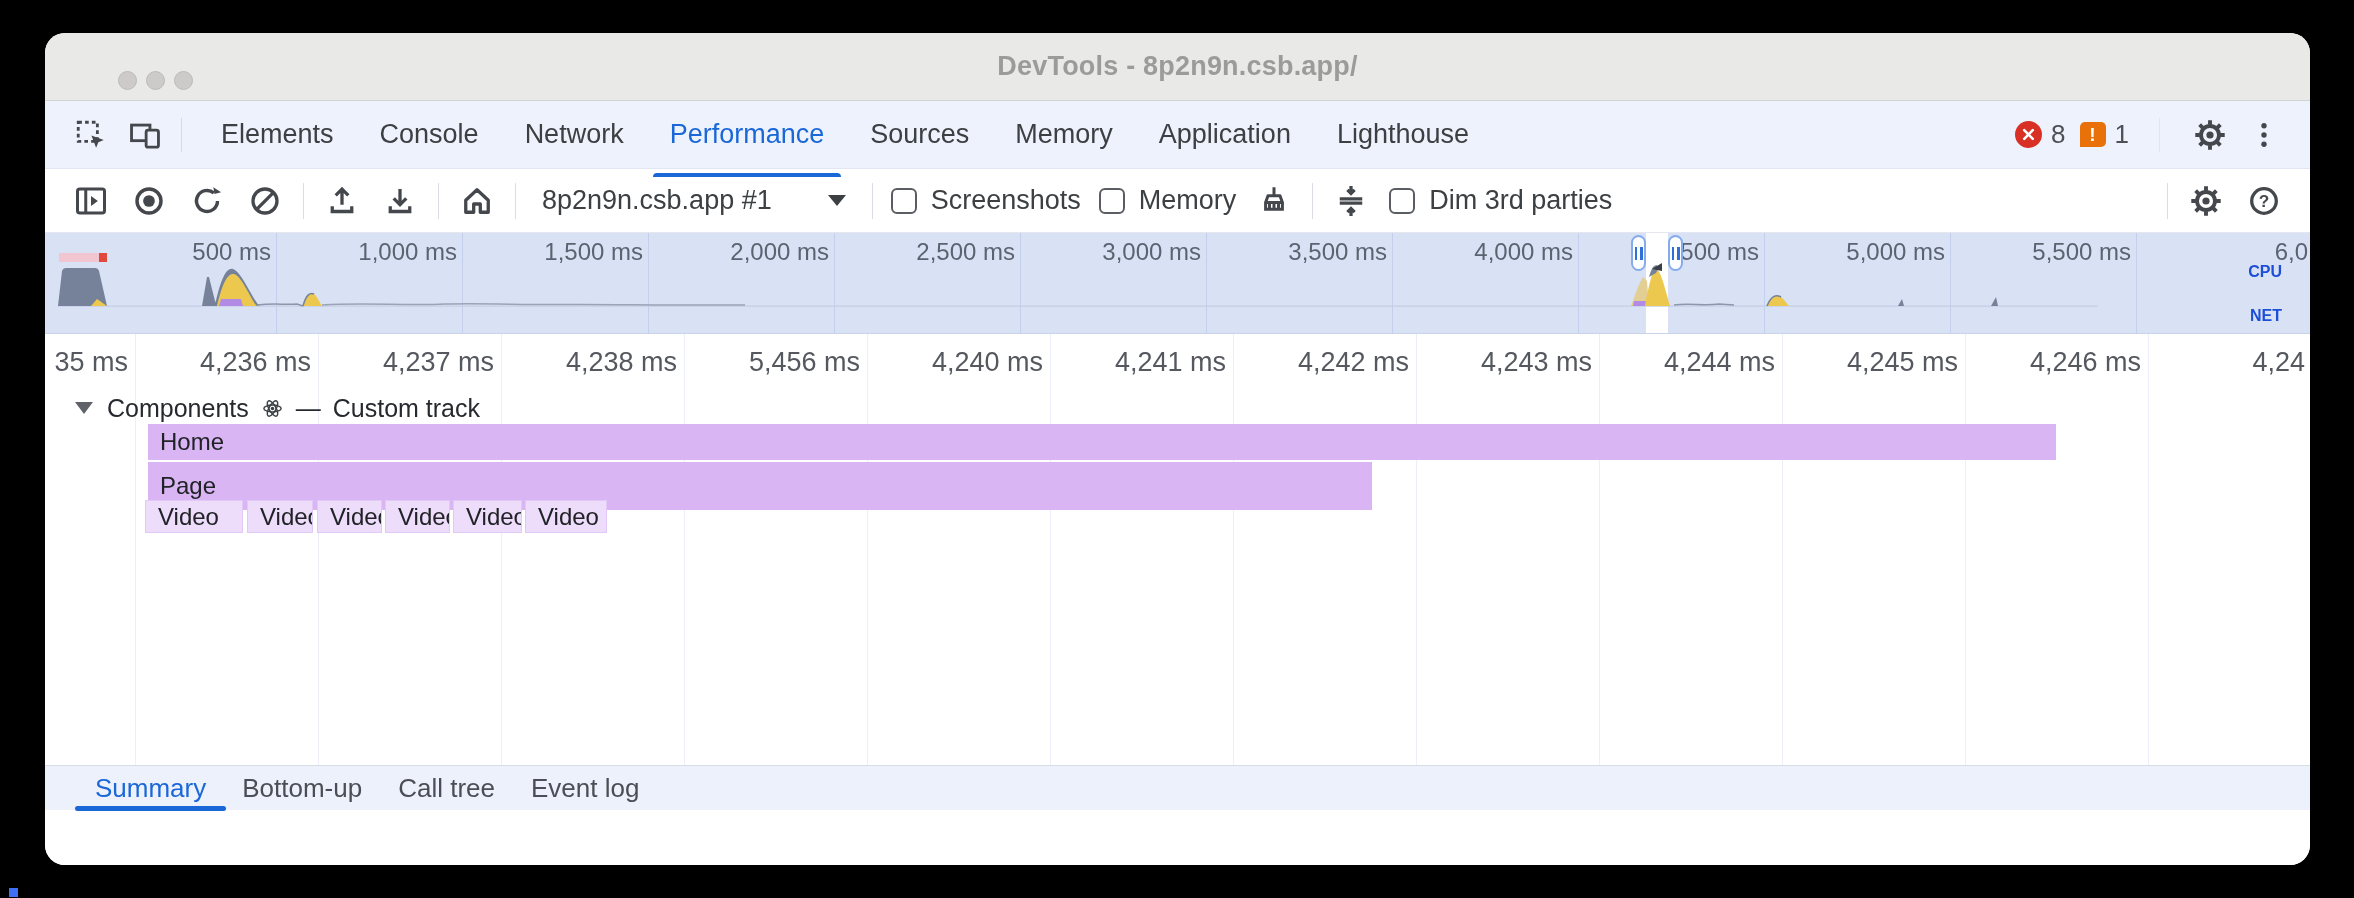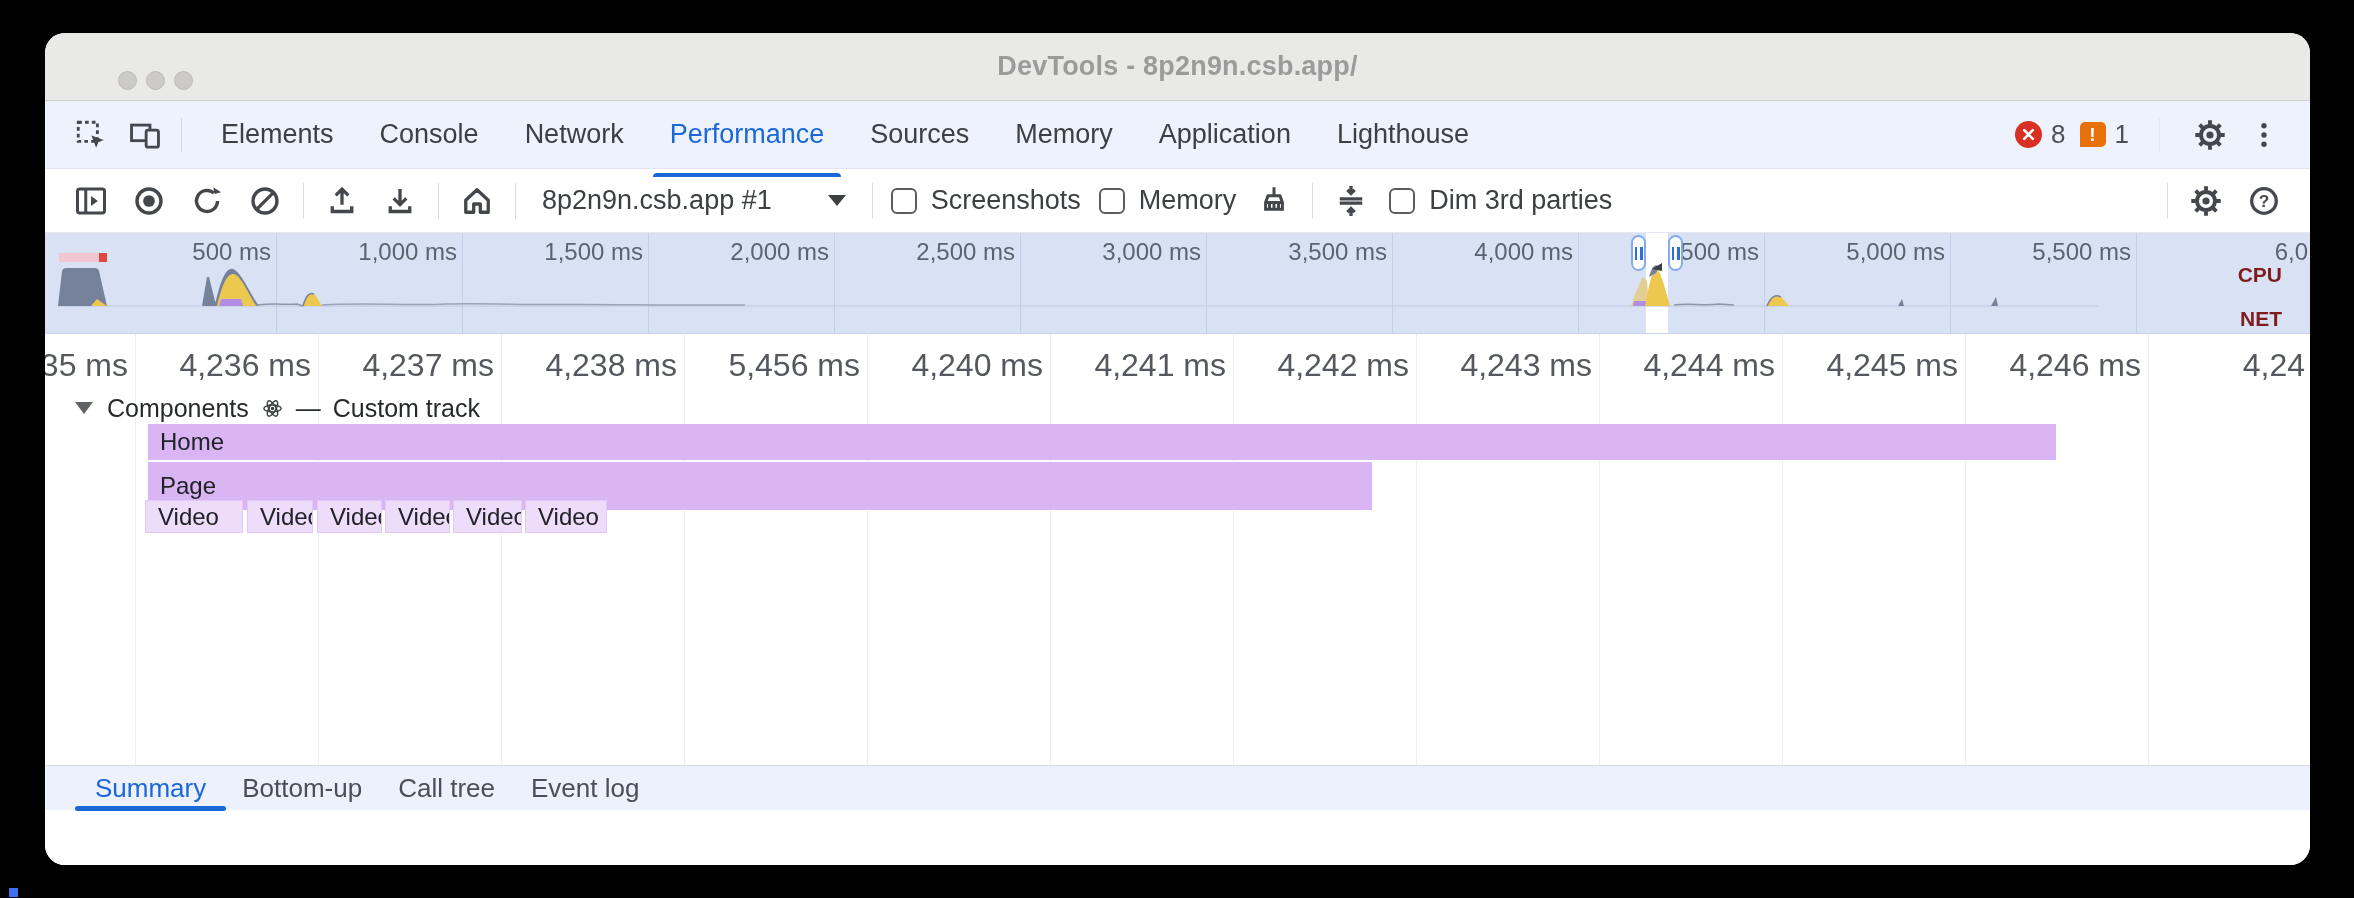--- a/index.html
+++ b/index.html
@@ -49,25 +49,25 @@
   
   .overview{height:100px;background:#d9e2f5;position:relative;overflow:hidden;
             border-bottom:1px solid #c9d3ea;}
   .ovline{position:absolute;top:0;bottom:0;width:1px;background:#c3cfec;}
   .ovlabel{position:absolute;top:5px;font-size:24px;color:#5c6370;white-space:nowrap;}
   .ovband{position:absolute;top:0;bottom:0;background:#fff;}
   .chip{position:absolute;top:2px;width:15px;height:36px;border:2px solid #86abed;
         border-radius:8px;background:rgba(255,255,255,.92);box-sizing:border-box;
         display:flex;align-items:center;justify-content:center;gap:3px;}
   .chip i{display:block;width:2.5px;height:13px;background:#2f6fd6;}
-  .cpunet{position:absolute;right:28px;font-size:21px;font-weight:700;color:#7f1d1d;}
+  .cpunet{position:absolute;right:28px;font-size:16px;font-weight:700;color:#1d4ed8;}
   
   .flame{height:431px;background:#fff;position:relative;overflow:hidden;}
   .gline{position:absolute;top:0;bottom:0;width:1px;background:#eceff9;}
-  .rlabel{position:absolute;top:13px;font-size:32px;color:#55585e;white-space:nowrap;}
+  .rlabel{position:absolute;top:13px;font-size:27px;color:#55585e;white-space:nowrap;}
   .trackhead{position:absolute;top:58px;left:30px;height:32px;display:flex;
              align-items:center;gap:12px;font-size:25px;color:#26292d;}
   .disc{width:0;height:0;border-left:9px solid transparent;border-right:9px solid transparent;
         border-top:12px solid #5f6368;margin-right:2px;}
   .bar{position:absolute;box-sizing:border-box;display:flex;align-items:center;
        padding-left:12px;font-size:24px;color:#202226;white-space:nowrap;overflow:hidden;}
   .bar.solid{background:var(--purple-solid);}
   .bar.light{background:var(--purple-light);border:1px solid #e2c8f6;}
   
   .bottomtabs{height:45px;background:#edf1fb;border-top:1px solid #d8dce6;

